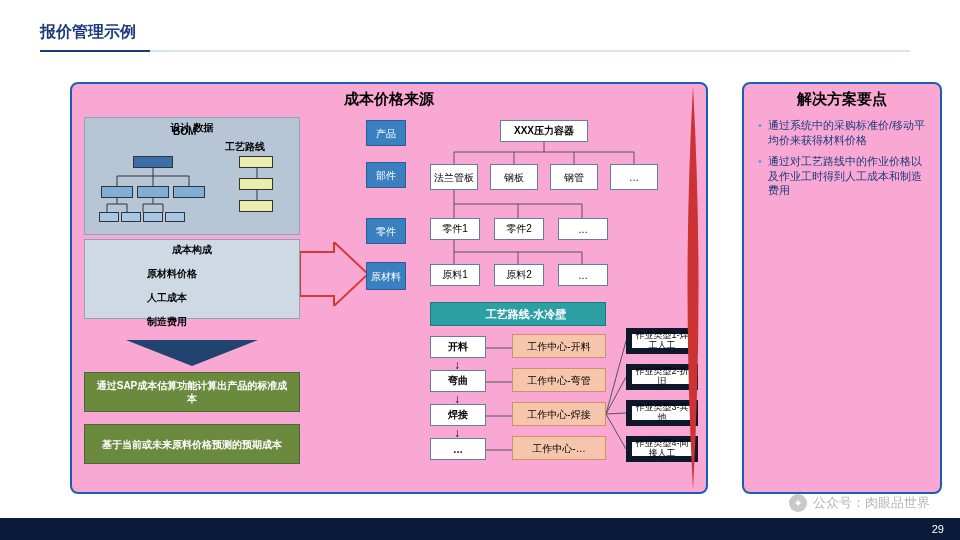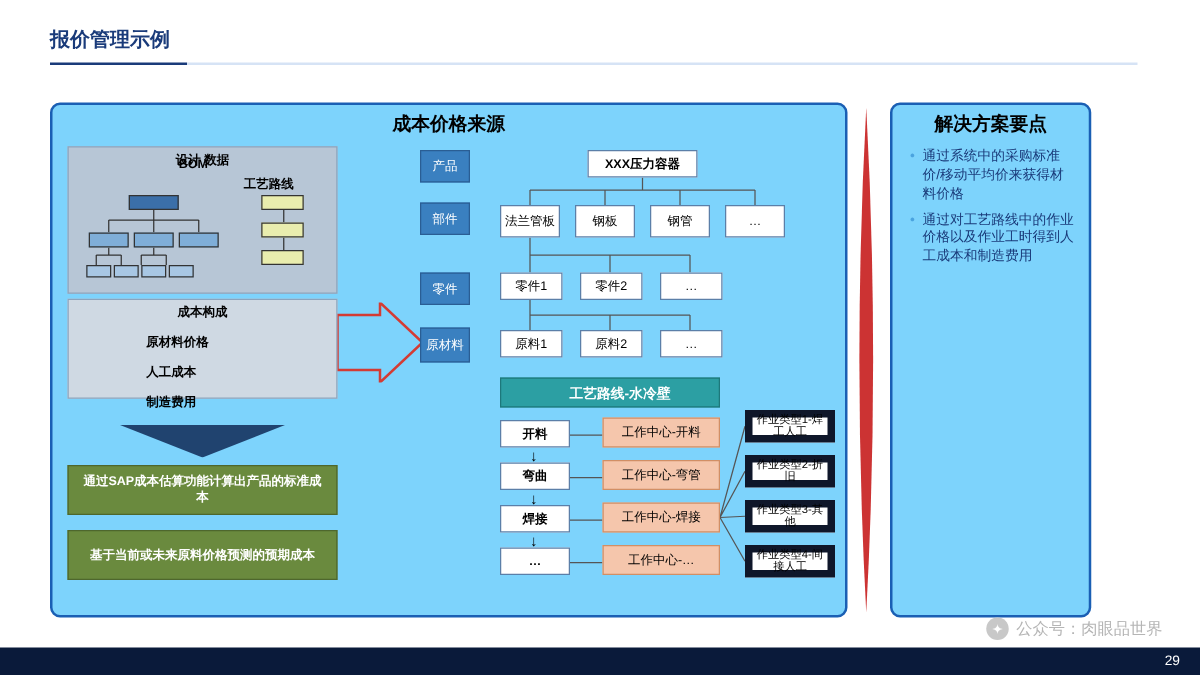--- a/index.html
+++ b/index.html
@@ -1,22 +1,22 @@
 <!DOCTYPE html>
 <html><head>
 <meta charset="utf-8">
 <style>
   * { box-sizing: border-box; margin: 0; padding: 0; }
   body { font-family: "Microsoft YaHei", Arial, sans-serif; background: #fff; width: 960px; height: 540px; overflow: hidden; position: relative; }
   .slide { width: 960px; height: 540px; position: relative; }
   .title { position: absolute; left: 40px; top: 22px; font-size: 16px; font-weight: bold; color: #1a3b7a; }
   .title-underline { position: absolute; left: 40px; top: 50px; width: 870px; height: 2px; background: linear-gradient(to right,#1a3b7a 0,#1a3b7a 110px,#d6e3f5 110px,#d6e3f5 100%); }
-  .panel { position: absolute; border: 2px solid #1a5fb4; border-radius: 8px; background: #7dd3fc; }
+  .panel { position: absolute; border: 2px solid #1a5fb4; border-radius: 8px; background: #f9a8d4; margin-left: 30px; }
   .panel-left { left: 40px; top: 82px; width: 638px; height: 412px; }
-  .panel-right { left: 712px; top: 82px; width: 161px; height: 412px; }
+  .panel-right { left: 712px; top: 82px; width: 200px; height: 412px; }
   .panel-title { text-align: center; font-weight: bold; font-size: 15px; padding: 6px 0 3px 0; color: #000; }
   .panel-right ul { list-style: none; padding: 6px 10px 0 14px; }
   .panel-right li { font-size: 11px; color: #1a3b7a; margin-bottom: 6px; position: relative; padding-left: 10px; line-height: 1.35; }
   .panel-right li::before { content: "•"; position: absolute; left: 0; color: #4aa3df; }
   .red-divider { position: absolute; left: 682px; top: 86px; width: 22px; height: 404px; }
   .red-divider svg { width: 100%; height: 100%; }
 
   .design-box { position: absolute; left: 12px; top: 33px; width: 216px; height: 118px; background: #b7c6d6; border: 1px solid #8ba4bd; }
   .design-title { text-align: center; font-size: 10px; font-weight: bold; padding-top: 3px; }
   .sub-label { position: absolute; font-size: 10px; font-weight: bold; }

